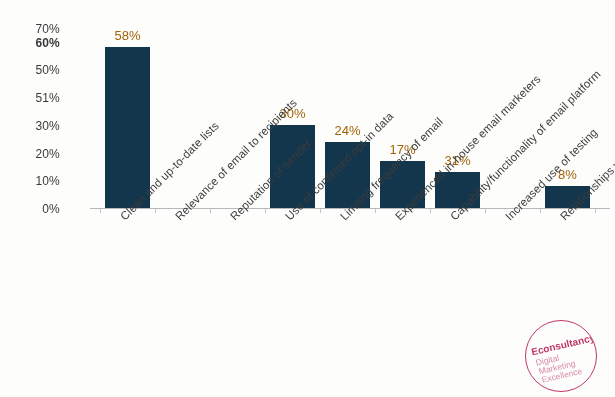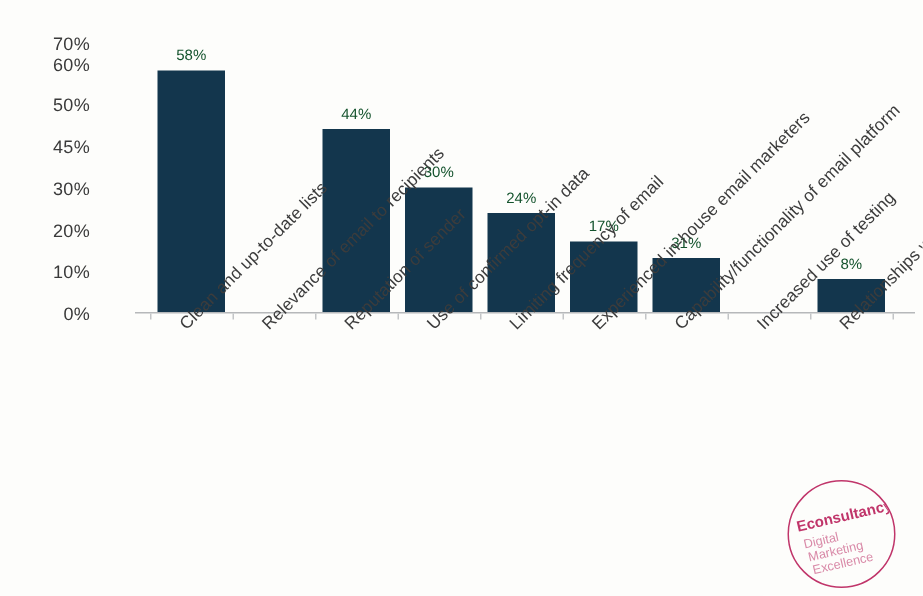--- a/index.html
+++ b/index.html
@@ -75,22 +75,22 @@
     position: absolute;
     bottom: 0;
     left: 0;
     width: 100%;
     background: #13364d;
   }
   .bar-value {
     position: absolute;
     left: 50%;
     transform: translateX(-50%);
-    font-size: 10px;
-    color: #14532d;
+    font-size: 13px;
+    color: #a16207;
     white-space: nowrap;
   }
 
   
   .cat-labels {
     position: absolute;
     left: 0;
     top: 212px;
     width: 615px;
     height: 130px;
@@ -156,38 +156,34 @@
     white-space: nowrap;
   }
 </style>
 </head>
 <body>
 
 <div id="chart-root">
 
   <div class="y-axis" id="y-axis">
       <div class="y-tick-label" style="top: 29px;">70%</div>
-      <div class="y-tick-label" style="top: 42.7143px;">60%</div>
+      <div class="y-tick-label" style="top: 42.7143px; font-weight: bold;">60%</div>
       <div class="y-tick-label" style="top: 70.4286px;">50%</div>
-      <div class="y-tick-label" style="top: 98.1429px;">45%</div>
+      <div class="y-tick-label" style="top: 98.1429px;">51%</div>
       <div class="y-tick-label" style="top: 125.857px;">30%</div>
       <div class="y-tick-label" style="top: 153.571px;">20%</div>
       <div class="y-tick-label" style="top: 181.286px;">10%</div>
       <div class="y-tick-label" style="top: 209px;">0%</div>
     </div>
 
   <div class="plot-area" id="plot-area">
     <div class="baseline"></div>
   <div class="bar-group" style="left: 7px; width: 45px;">
         <div class="bar" style="height: 160.743px; background: rgb(19, 54, 77);"></div>
         <div class="bar-value" style="bottom: 164.743px;">58%</div>
-      </div>
-      <div class="bar-group" style="left: 117px; width: 45px;">
-        <div class="bar" style="height: 121.943px; background: rgb(19, 54, 77);"></div>
-        <div class="bar-value" style="bottom: 125.943px;">44%</div>
       </div>
       <div class="bar-group" style="left: 172px; width: 45px;">
         <div class="bar" style="height: 83.1429px; background: rgb(19, 54, 77);"></div>
         <div class="bar-value" style="bottom: 87.1429px;">30%</div>
       </div>
       <div class="bar-group" style="left: 227px; width: 45px;">
         <div class="bar" style="height: 66.5143px; background: rgb(19, 54, 77);"></div>
         <div class="bar-value" style="bottom: 70.5143px;">24%</div>
       </div>
       <div class="bar-group" style="left: 282px; width: 45px; text-align: right;">

